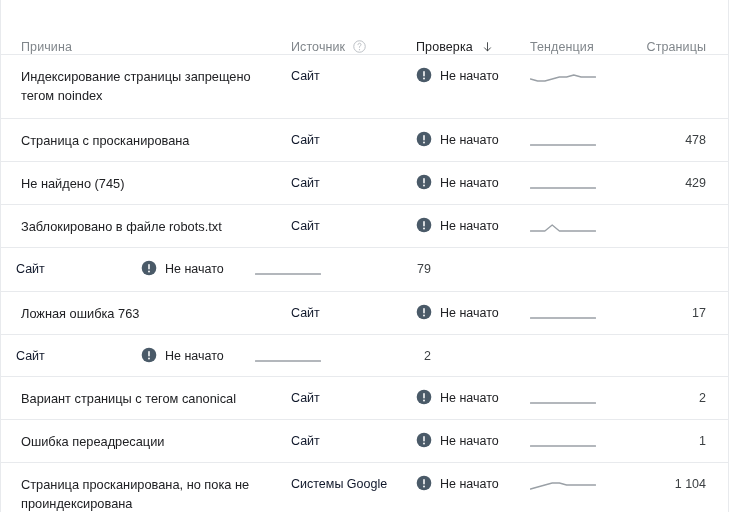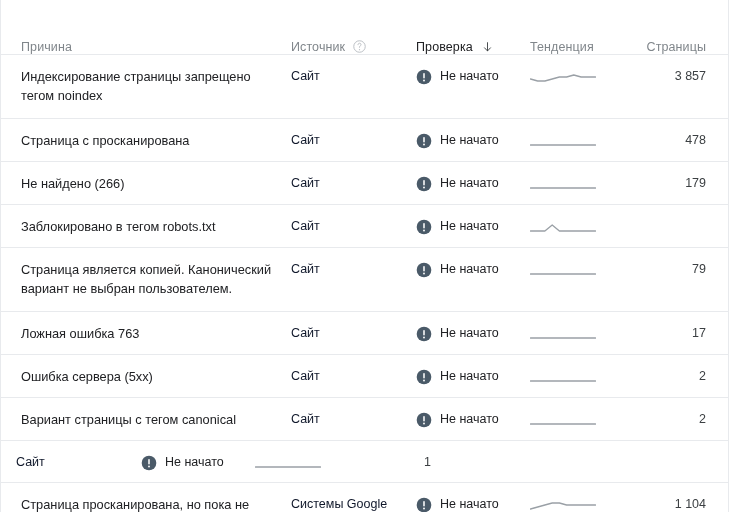--- a/index.html
+++ b/index.html
@@ -97,21 +97,21 @@
     line-height: 19px;
   }
   .source-text {
     color: #0f172a;
     font-size: 12.5px;
     line-height: 18px;
     white-space: nowrap;
   }
   .check-wrap {
     display: flex;
-    align-items: flex-end;
+    align-items: flex-start;
     gap: 8px;
     line-height: 18px;
   }
   .status-icon {
     width: 16px;
     height: 16px;
     flex: 0 0 auto;
     display: block;
   }
   .status-text {
@@ -193,21 +193,20 @@
             <span class="status-text">Не начато</span>
           </span>
         </div>
         <div class="cell c-trend">
           <span class="trend-wrap">
             <svg class="spark" viewBox="0 0 66 16" aria-hidden="true">
               <path d="M0.5 10.0 L7.7 12.0 L14.9 12.0 L22.2 10.0 L29.4 8.0 L36.6 8.0 L43.8 6.0 L51.1 8.0 L58.3 8.0 L65.5 8.0" fill="none" stroke="#9aa0a6" stroke-width="1.3" stroke-linejoin="round" stroke-linecap="round"></path>
             </svg>
           </span>
         </div>
-        <div class="cell c-pages"><span class="pages-text">3 857</span></div>
       </div>
       <div class="row">
         <div class="cell c-reason"><span class="reason-text">Страница с просканирована</span></div>
         <div class="cell c-source"><span class="source-text">Сайт</span></div>
         <div class="cell c-check">
           <span class="check-wrap">
             <span>
               <svg class="status-icon" viewBox="0 0 24 24" aria-hidden="true">
                 <circle cx="12" cy="12" r="11" fill="#4a5a68"></circle>
                 <rect x="10.85" y="5.9" width="2.3" height="8.2" rx="1.15" fill="#ffffff"></rect>
@@ -220,45 +219,45 @@
         <div class="cell c-trend">
           <span class="trend-wrap">
             <svg class="spark" viewBox="0 0 66 16" aria-hidden="true">
               <path d="M0.5 12.0 L7.7 12.0 L14.9 12.0 L22.2 12.0 L29.4 12.0 L36.6 12.0 L43.8 12.0 L51.1 12.0 L58.3 12.0 L65.5 12.0" fill="none" stroke="#9aa0a6" stroke-width="1.3" stroke-linejoin="round" stroke-linecap="round"></path>
             </svg>
           </span>
         </div>
         <div class="cell c-pages"><span class="pages-text">478</span></div>
       </div>
       <div class="row">
-        <div class="cell c-reason"><span class="reason-text">Не найдено (266)</span></div>
-        <div class="cell c-source"><span class="source-text">Сайт</span></div>
-        <div class="cell c-check">
-          <span class="check-wrap">
-            <span>
-              <svg class="status-icon" viewBox="0 0 24 24" aria-hidden="true">
-                <circle cx="12" cy="12" r="11" fill="#4a5a68"></circle>
-                <rect x="10.85" y="5.9" width="2.3" height="8.2" rx="1.15" fill="#ffffff"></rect>
-                <circle cx="12" cy="17.25" r="1.4" fill="#ffffff"></circle>
-              </svg>
-            </span>
-            <span class="status-text">Не начато</span>
-          </span>
-        </div>
-        <div class="cell c-trend">
-          <span class="trend-wrap">
-            <svg class="spark" viewBox="0 0 66 16" aria-hidden="true">
-              <path d="M0.5 12.0 L7.7 12.0 L14.9 12.0 L22.2 12.0 L29.4 12.0 L36.6 12.0 L43.8 12.0 L51.1 12.0 L58.3 12.0 L65.5 12.0" fill="none" stroke="#9aa0a6" stroke-width="1.3" stroke-linejoin="round" stroke-linecap="round"></path>
-            </svg>
-          </span>
-        </div>
-        <div class="cell c-pages"><span class="pages-text">179</span></div>
-      </div>
-      <div class="row">
-        <div class="cell c-reason"><span class="reason-text">Заблокировано в тегом robots.txt</span></div>
+        <div class="cell c-reason"><span class="reason-text">Не найдено (745)</span></div>
+        <div class="cell c-source"><span class="source-text">Сайт</span></div>
+        <div class="cell c-check">
+          <span class="check-wrap">
+            <span>
+              <svg class="status-icon" viewBox="0 0 24 24" aria-hidden="true">
+                <circle cx="12" cy="12" r="11" fill="#4a5a68"></circle>
+                <rect x="10.85" y="5.9" width="2.3" height="8.2" rx="1.15" fill="#ffffff"></rect>
+                <circle cx="12" cy="17.25" r="1.4" fill="#ffffff"></circle>
+              </svg>
+            </span>
+            <span class="status-text">Не начато</span>
+          </span>
+        </div>
+        <div class="cell c-trend">
+          <span class="trend-wrap">
+            <svg class="spark" viewBox="0 0 66 16" aria-hidden="true">
+              <path d="M0.5 12.0 L7.7 12.0 L14.9 12.0 L22.2 12.0 L29.4 12.0 L36.6 12.0 L43.8 12.0 L51.1 12.0 L58.3 12.0 L65.5 12.0" fill="none" stroke="#9aa0a6" stroke-width="1.3" stroke-linejoin="round" stroke-linecap="round"></path>
+            </svg>
+          </span>
+        </div>
+        <div class="cell c-pages"><span class="pages-text">429</span></div>
+      </div>
+      <div class="row">
+        <div class="cell c-reason"><span class="reason-text">Заблокировано в файле robots.txt</span></div>
         <div class="cell c-source"><span class="source-text">Сайт</span></div>
         <div class="cell c-check">
           <span class="check-wrap">
             <span>
               <svg class="status-icon" viewBox="0 0 24 24" aria-hidden="true">
                 <circle cx="12" cy="12" r="11" fill="#4a5a68"></circle>
                 <rect x="10.85" y="5.9" width="2.3" height="8.2" rx="1.15" fill="#ffffff"></rect>
                 <circle cx="12" cy="17.25" r="1.4" fill="#ffffff"></circle>
               </svg>
             </span>
@@ -267,21 +266,20 @@
         </div>
         <div class="cell c-trend">
           <span class="trend-wrap">
             <svg class="spark" viewBox="0 0 66 16" aria-hidden="true">
               <path d="M0.5 12.0 L7.7 12.0 L14.9 12.0 L22.2 6.0 L29.4 12.0 L36.6 12.0 L43.8 12.0 L51.1 12.0 L58.3 12.0 L65.5 12.0" fill="none" stroke="#9aa0a6" stroke-width="1.3" stroke-linejoin="round" stroke-linecap="round"></path>
             </svg>
           </span>
         </div>
       </div>
       <div class="row tall">
-        <div class="cell c-reason"><span class="reason-text">Страница является копией. Канонический вариант не выбран пользователем.</span></div>
         <div class="cell c-source"><span class="source-text">Сайт</span></div>
         <div class="cell c-check">
           <span class="check-wrap">
             <span>
               <svg class="status-icon" viewBox="0 0 24 24" aria-hidden="true">
                 <circle cx="12" cy="12" r="11" fill="#4a5a68"></circle>
                 <rect x="10.85" y="5.9" width="2.3" height="8.2" rx="1.15" fill="#ffffff"></rect>
                 <circle cx="12" cy="17.25" r="1.4" fill="#ffffff"></circle>
               </svg>
             </span>
@@ -315,21 +313,20 @@
         <div class="cell c-trend">
           <span class="trend-wrap">
             <svg class="spark" viewBox="0 0 66 16" aria-hidden="true">
               <path d="M0.5 12.0 L7.7 12.0 L14.9 12.0 L22.2 12.0 L29.4 12.0 L36.6 12.0 L43.8 12.0 L51.1 12.0 L58.3 12.0 L65.5 12.0" fill="none" stroke="#9aa0a6" stroke-width="1.3" stroke-linejoin="round" stroke-linecap="round"></path>
             </svg>
           </span>
         </div>
         <div class="cell c-pages"><span class="pages-text">17</span></div>
       </div>
       <div class="row">
-        <div class="cell c-reason"><span class="reason-text">Ошибка сервера (5xx)</span></div>
         <div class="cell c-source"><span class="source-text">Сайт</span></div>
         <div class="cell c-check">
           <span class="check-wrap">
             <span>
               <svg class="status-icon" viewBox="0 0 24 24" aria-hidden="true">
                 <circle cx="12" cy="12" r="11" fill="#4a5a68"></circle>
                 <rect x="10.85" y="5.9" width="2.3" height="8.2" rx="1.15" fill="#ffffff"></rect>
                 <circle cx="12" cy="17.25" r="1.4" fill="#ffffff"></circle>
               </svg>
             </span>
@@ -363,20 +360,21 @@
         <div class="cell c-trend">
           <span class="trend-wrap">
             <svg class="spark" viewBox="0 0 66 16" aria-hidden="true">
               <path d="M0.5 12.0 L7.7 12.0 L14.9 12.0 L22.2 12.0 L29.4 12.0 L36.6 12.0 L43.8 12.0 L51.1 12.0 L58.3 12.0 L65.5 12.0" fill="none" stroke="#9aa0a6" stroke-width="1.3" stroke-linejoin="round" stroke-linecap="round"></path>
             </svg>
           </span>
         </div>
         <div class="cell c-pages"><span class="pages-text">2</span></div>
       </div>
       <div class="row">
+        <div class="cell c-reason"><span class="reason-text">Ошибка переадресации</span></div>
         <div class="cell c-source"><span class="source-text">Сайт</span></div>
         <div class="cell c-check">
           <span class="check-wrap">
             <span>
               <svg class="status-icon" viewBox="0 0 24 24" aria-hidden="true">
                 <circle cx="12" cy="12" r="11" fill="#4a5a68"></circle>
                 <rect x="10.85" y="5.9" width="2.3" height="8.2" rx="1.15" fill="#ffffff"></rect>
                 <circle cx="12" cy="17.25" r="1.4" fill="#ffffff"></circle>
               </svg>
             </span>

